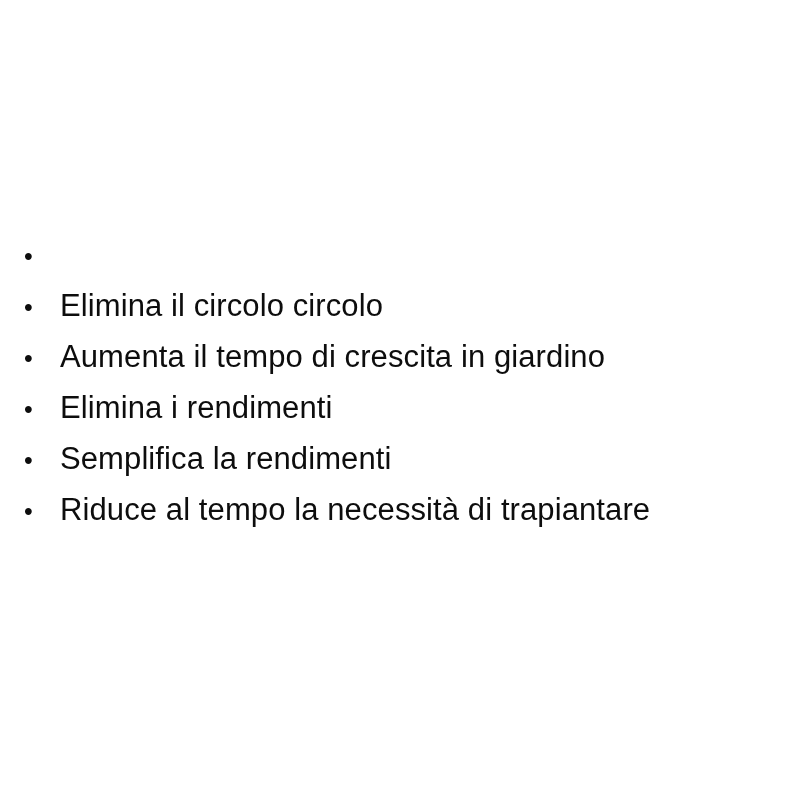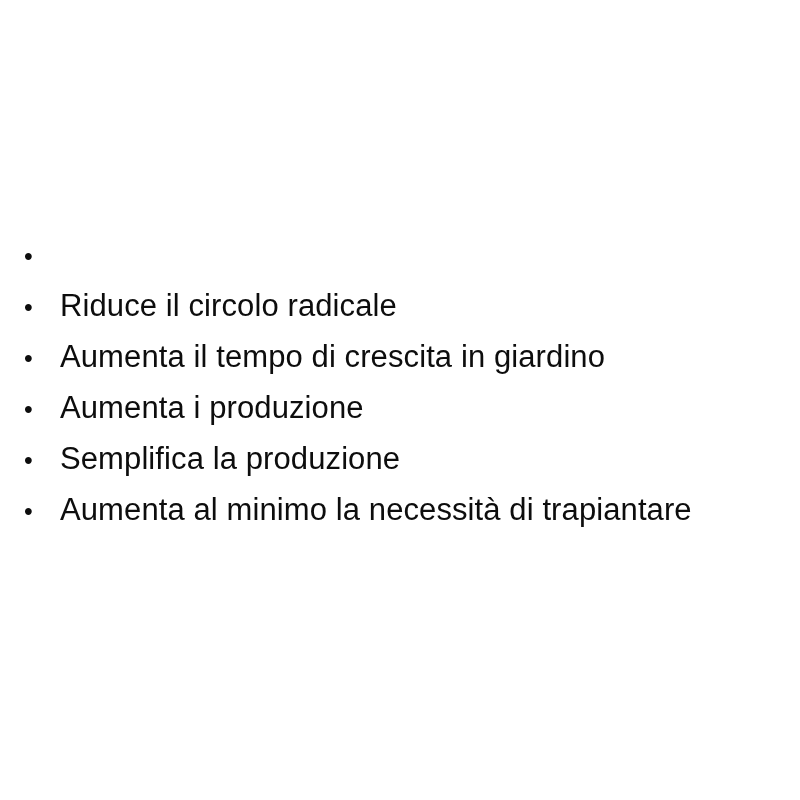--- a/index.html
+++ b/index.html
@@ -52,32 +52,32 @@
 </head>
 <body>
 
 <div class="page">
   <ul class="feature-list">
     <li class="feature-item">
       <span class="bullet">•</span>
     </li>
     <li class="feature-item">
       <span class="bullet">•</span>
-      <span class="item-text">Riduce il circolo radicale</span>
+      <span class="item-text">Elimina il circolo circolo</span>
     </li>
     <li class="feature-item">
       <span class="bullet">•</span>
       <span class="item-text">Aumenta il tempo di crescita in giardino</span>
     </li>
     <li class="feature-item">
       <span class="bullet">•</span>
-      <span class="item-text">Aumenta i produzione</span>
+      <span class="item-text">Elimina i rendimenti</span>
     </li>
     <li class="feature-item">
       <span class="bullet">•</span>
-      <span class="item-text">Semplifica la produzione</span>
+      <span class="item-text">Semplifica la rendimenti</span>
     </li>
     <li class="feature-item">
       <span class="bullet">•</span>
-      <span class="item-text">Aumenta al minimo la necessità di trapiantare</span>
+      <span class="item-text">Riduce al tempo la necessità di trapiantare</span>
     </li>
   </ul>
 </div>
 
 </body></html>

